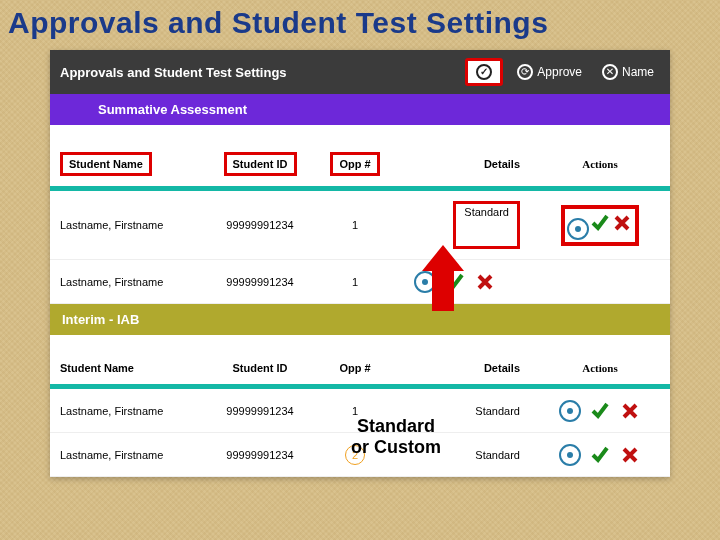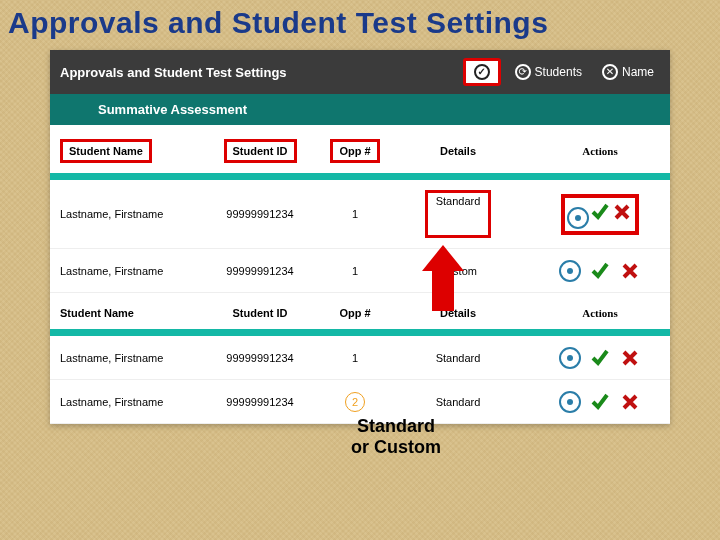--- a/index.html
+++ b/index.html
@@ -50,34 +50,34 @@
   .tb-icon {
     width: 16px; height: 16px; border: 2px solid #fff; border-radius: 50%;
     display: inline-flex; align-items: center; justify-content: center;
     font-size: 10px; line-height: 1;
   }
   .tb-btn.primary .tb-icon { border-color: #222; color: #222; }
   .section-h {
     color: #fff; font-weight: 700; font-size: 13px;
     padding: 8px 12px;
   }
-  .section-h.blue { background: #0f766e; padding-left: 48px; }
+  .section-h.blue { background: #6d28d9; padding-left: 48px; }
   .section-h.olive { background: #b0a92e; }
   .cols {
     display: grid;
     grid-template-columns: 140px 120px 70px 130px 160px;
     align-items: center;
     padding: 6px 10px;
     font-size: 11px;
   }
-  .head { font-weight: 700; padding-top: 14px; padding-bottom: 10px; border-bottom: 7px solid #14b8a6; }
+  .head { font-weight: 700; padding-top: 27px; padding-bottom: 10px; border-bottom: 5px solid #14b8a6; }
   .row { border-bottom: 1px solid #eee; padding-top: 10px; padding-bottom: 10px; }
   .c1 { text-align: left; }
   .c2, .c3 { text-align: center; }
-  .c4 { text-align: center; padding-left: 6px; }
+  .c4 { text-align: right; padding-left: 6px; }
   .c5 { display: flex; gap: 8px; justify-content: center; align-items: center; font-family: Liberation Serif, serif; }
   .red-box { border: 3px solid #d00; padding: 3px 6px; display: inline-block; font-weight: 700; }
   .tall-red { border: 3px solid #d00; padding: 2px 8px 28px 8px; display: inline-block; }
   .opp-badge {
     display: inline-block; width: 20px; height: 20px; line-height: 18px;
     border: 1px solid #f0a020; color: #f0a020; border-radius: 50%;
     text-align: center; font-size: 11px;
   }
   .ico {
     width: 22px; height: 22px; display: inline-flex;
@@ -123,21 +123,21 @@
 
 <div class="panel">
 
   <div class="topbar">
     <div class="topbar-title">Approvals and Student Test Settings</div>
     <div class="tb-btn primary">
       <span class="tb-icon">✓</span>
     </div>
     <div class="tb-btn">
       <span class="tb-icon">⟳</span>
-      <span>Students</span>
+      <span>Approve</span>
     </div>
     <div class="tb-btn">
       <span class="tb-icon">✕</span>
       <span>Name</span>
     </div>
   </div>
 
   <div id="sections">
       <div class="section-h blue">Summative Assessment</div>
       <div class="cols head">
@@ -165,37 +165,37 @@
                 <svg width="18" height="18" viewBox="0 0 18 18">
                   <path d="M3 3 L15 15 M15 3 L3 15"></path>
                 </svg>
               </span></span></span>
         </div>
       </div>
       <div class="cols row">
         <div class="c1">Lastname, Firstname</div>
         <div class="c2">99999991234</div>
         <div class="c3">1</div>
-        <div class="c4">Custom</div>
         <div class="c5">
           <span><span class="eye">
               <span class="eye-dot"></span>
             </span></span>
           <span><span class="ico check">
               <svg width="20" height="20" viewBox="0 0 20 20">
                 <path d="M3 11 L8 16 L17 4"></path>
               </svg>
             </span></span>
           <span><span class="ico cross">
               <svg width="18" height="18" viewBox="0 0 18 18">
                 <path d="M3 3 L15 15 M15 3 L3 15"></path>
               </svg>
             </span></span>
         </div>
       </div>
+      <div class="section-h olive">Interim - IAB</div>
       <div class="cols head">
         <div class="c1"><b>Student Name</b></div>
         <div class="c2"><b>Student ID</b></div>
         <div class="c3"><b>Opp #</b></div>
         <div class="c4"><b>Details</b></div>
         <div class="c5">
           <b>Actions</b>
         </div>
       </div>
       <div class="cols row">

